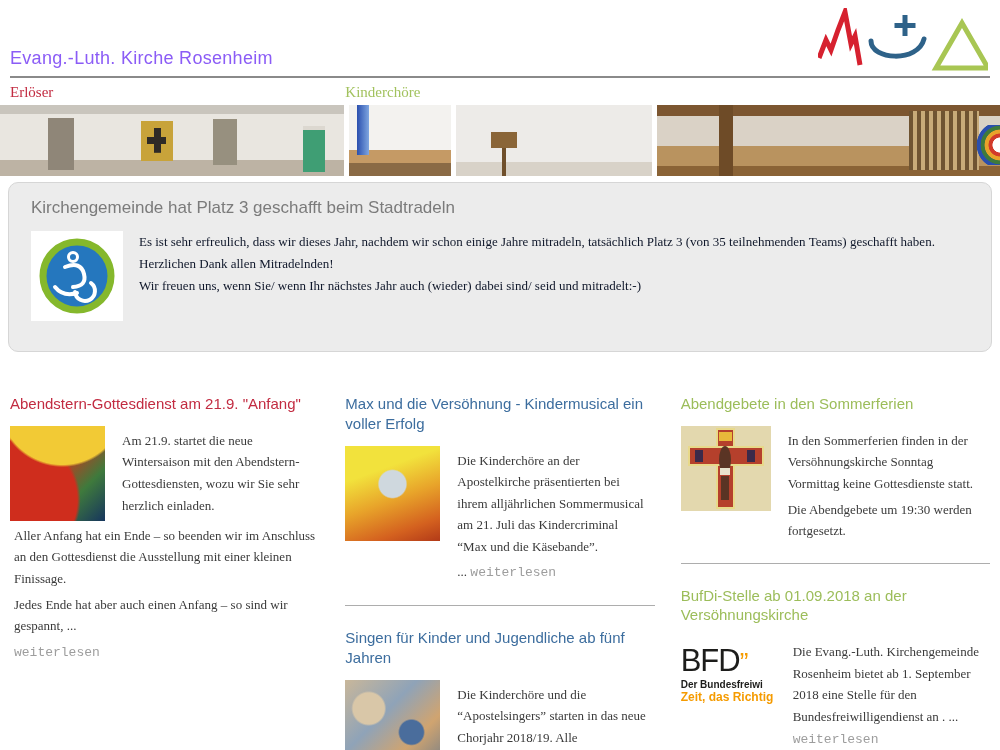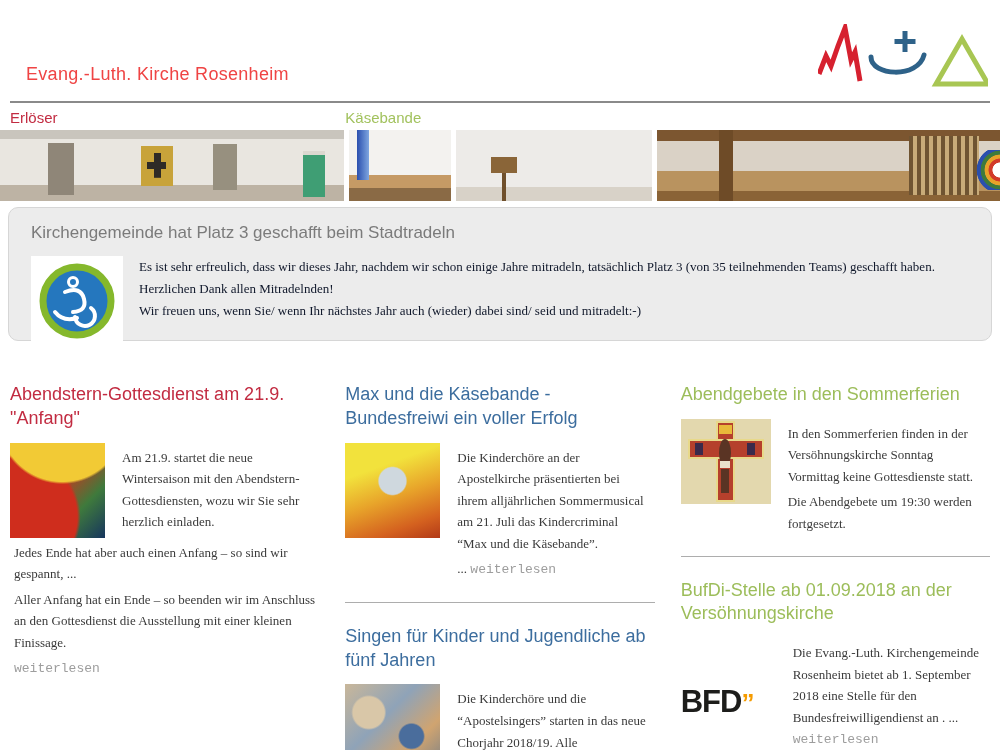--- a/index.html
+++ b/index.html
@@ -3,24 +3,24 @@
 <meta charset="utf-8">
 <style>
   html,body{margin:0;padding:0;}
   body{
     width:1000px;height:750px;overflow:hidden;position:relative;
     background:#ffffff;font-family:"Liberation Sans",sans-serif;
   }
   
   .header{position:relative;padding:0 10px;}
   .logo-svg{position:absolute;right:12px;top:8px;width:170px;height:64px;}
-  .site-title{margin:16px;padding-top:48px;font-size:18px;font-weight:normal;color:#ef4444;letter-spacing:.3px;}
+  .site-title{margin:0;padding-top:48px;font-size:18px;font-weight:normal;color:#8b5cf6;letter-spacing:.3px;}
   .rule{border:none;border-top:2px solid #8a8a8a;margin:7px 10px 0;}
   .nav{display:grid;grid-template-columns:1fr 1fr 1fr;column-gap:26px;padding:6px 10px 3px;font-size:15px;}
-  .nav a{text-decoration:none;}
+  .nav a{text-decoration:none;font-family:Liberation Serif, serif;}
   .nav-erloeser{color:#c22b41;}
   .nav-apostel{color:#2e6289;}
   .nav-versoehnung{color:#a2c25e;}
   
   .banner{display:flex;height:71px;margin-top:1px;gap:5px;}
   .bseg{position:relative;overflow:hidden;}
   .bseg1{flex:0 0 344px;background:linear-gradient(180deg,#c9c5bd 0 12%,#e9e6e0 12% 78%,#bdb3a4 78% 100%);}
   .bseg1 .gold{position:absolute;left:41%;top:22%;width:32px;height:40px;background:#c8a33a;
      background-image:linear-gradient(#2e2a26,#2e2a26),linear-gradient(#2e2a26,#2e2a26);
      background-repeat:no-repeat;background-position:center;background-size:7px 62%,60% 7px;}
@@ -33,29 +33,29 @@
   .bseg3 .lectern{position:absolute;left:18%;top:38%;width:26px;height:16px;background:#8a6538;}
   .bseg3 .lectern:after{content:"";position:absolute;left:11px;top:16px;width:4px;height:28px;background:#6f4f2b;}
   .bseg4{flex:1 1 auto;background:linear-gradient(180deg,#7c5630 0 16%,#dad2c6 16% 58%,#b9935f 58% 86%,#8a6336 86% 100%);}
   .bseg4 .pipes{position:absolute;right:6%;top:8%;width:70px;height:84%;
      background:repeating-linear-gradient(90deg,#6f5432 0 4px,#c8ab79 4px 8px);}
   .bseg4 .beam{position:absolute;left:18%;top:0;width:14px;height:100%;background:#6e4b27;}
   .bseg4 .rainbow{position:absolute;right:0;top:28%;width:26px;height:40px;
      background:radial-gradient(circle at 100% 50%,#fff 0 22%,#d23a2a 24% 34%,#e8a22a 36% 46%,#3f7a3c 48% 58%,#2a4fae 60% 70%,transparent 72%);}
   
   .box{margin:6px 8px 16px;background:#ececec;border:1px solid #d6d6d6;border-radius:10px;
-       padding:13px 16px 16px;height:134px;box-sizing:border-box;}
+       padding:13px 16px 16px;height:170px;box-sizing:border-box;}
   .box h2{margin:2px 0 13px 6px;font-size:17px;font-weight:normal;color:#7b7b7b;}
   .box-row{display:flex;margin-left:6px;}
   .stadtradeln-card{flex:none;width:92px;height:90px;background:#ffffff;display:flex;align-items:center;justify-content:center;}
   .box-text{margin-left:16px;font-family:"Liberation Serif",serif;font-size:13px;line-height:1.7;color:#0f172a;}
   .box-text p{margin:0;}
   
   .main{display:grid;grid-template-columns:1fr 1fr 1fr;column-gap:26px;padding:0 10px;margin-top:42px;}
-  .article h3{font-size:18px;line-height:1.32;font-weight:normal;margin:0 0 12px;}
+  .article h3{font-size:15px;line-height:1.32;font-weight:normal;margin:0 0 12px;}
   .c1 h3 a{color:#c22b41;text-decoration:none;}
   .c2 h3 a{color:#3c6d9e;text-decoration:none;}
   .c3 h3 a{color:#9cbd5a;text-decoration:none;}
   .media{display:flex;}
   .thumb{flex:none;width:95px;height:95px;margin-right:13px;}
   .btext{font-family:"Liberation Serif",serif;font-size:13px;line-height:1.66;color:#3a3a3a;}
   .btext p{margin:4px;}
   .below{margin-top:2px;}
   .more{color:#9d9d9d;text-decoration:none;font-family:Liberation Mono, monospace;}
   .more-line{margin-top:3px;}
@@ -67,42 +67,42 @@
      linear-gradient(135deg,#e8b02a 0%,#c8381f 45%,#3f7a3c 72%,#16355e 100%);}
   .thumb-kaesebande{background:
      radial-gradient(circle at 50% 40%, #cfd8de 0 18%, rgba(0,0,0,0) 20%),
      linear-gradient(160deg,#f2e23c 0 28%,#e8a42a 55%,#d4611f 82%,#b23a18 100%);}
   .thumb-kinder{background:
      radial-gradient(circle at 25% 30%, #d9c7a8 0 16%, rgba(0,0,0,0) 18%),
      radial-gradient(circle at 70% 55%, #4a6d9c 0 14%, rgba(0,0,0,0) 16%),
      linear-gradient(135deg,#c9b79a,#8fa3b8 38%,#d0a470 68%,#6b7a8a 100%);}
   .thumb-kreuz{width:90px;height:85px;margin-right:13px;flex:none;}
   .bfd-card{flex:none;width:95px;height:76px;margin-right:13px;overflow:hidden;background:#fff;padding-top:8px;box-sizing:border-box;}
-  .bfd-big{font-size:31px;font-weight:bold;color:#1d1d1b;letter-spacing:-1px;line-height:1;white-space:nowrap;margin-top:40px;}
+  .bfd-big{font-size:31px;font-weight:normal;color:#1d1d1b;letter-spacing:-1px;line-height:1;white-space:nowrap;}
   .bfd-mark{color:#f59b00;font-size:26px;}
   .bfd-l1{font-size:10px;font-weight:bold;color:#1d1d1b;white-space:nowrap;margin-top:3px;}
   .bfd-l2{font-size:12px;font-weight:bold;color:#f59b00;white-space:nowrap;}
 </style>
 </head>
 <body>
 
 <div class="header">
   <svg class="logo-svg" viewBox="0 0 170 64">
     <polyline points="1,50 8,32 13,42 20,22 27,4 33,36 37,28 42,57" fill="none" stroke="#d6212f" stroke-width="5"></polyline>
     <path d="M53,33 C53,52 100,55 106,31" fill="none" stroke="#2e6289" stroke-width="5" stroke-linecap="round"></path>
     <path d="M87,7 v21 M76.5,17.5 h21" fill="none" stroke="#2e6289" stroke-width="5"></path>
     <path d="M118,60 L144,15 L170,60 Z" fill="none" stroke="#a8c653" stroke-width="5"></path>
   </svg>
   <h1 class="site-title">Evang.-Luth. Kirche Rosenheim</h1>
 </div>
 <hr class="rule">
 
 <div class="nav">
   <a href="#" class="nav-erloeser">Erlöser</a>
-  <a href="#" class="nav-versoehnung">Käsebande</a>
+  <a href="#" class="nav-versoehnung">Kinderchöre</a>
 </div>
 
 <div class="banner">
   <div class="bseg bseg1">
     <div class="relief"></div>
     <div class="gold"></div>
     <div class="relief2"></div>
     <div class="board"></div>
   </div>
   <div class="bseg bseg2">
@@ -142,31 +142,31 @@
   <div class="col c1">
     <div class="article">
       <h3><a href="#">Abendstern-Gottesdienst am 21.9. "Anfang"</a></h3>
       <div class="media">
         <div class="thumb thumb-abendstern"></div>
         <div class="btext">
           <p>Am 21.9. startet die neue Wintersaison mit den Abendstern-Gottesdiensten, wozu wir Sie sehr herzlich einladen.</p>
         </div>
       </div>
       <div class="btext below">
+        <p>Aller Anfang hat ein Ende – so beenden wir im Anschluss an den Gottesdienst die Ausstellung mit einer kleinen Finissage.</p>
         <p>Jedes Ende hat aber auch einen Anfang – so sind wir gespannt, ...</p>
-        <p>Aller Anfang hat ein Ende – so beenden wir im Anschluss an den Gottesdienst die Ausstellung mit einer kleinen Finissage.</p>
         <p class="more-line"><a href="#" class="more">weiterlesen</a></p>
       </div>
     </div>
 
   </div>
 
   <div class="col c2">
     <div class="article">
-      <h3><a href="#">Max und die Käsebande - Bundesfreiwi ein voller Erfolg</a></h3>
+      <h3><a href="#">Max und die Versöhnung - Kindermusical ein voller Erfolg</a></h3>
       <div class="media">
         <div class="thumb thumb-kaesebande"></div>
         <div class="btext">
           <p><span>Die Kinderchöre an der Apostelkirche präsentierten bei ihrem alljährlichen Sommermusical am 21. Juli das Kindercriminal “Max und die Käsebande”.</span></p>
           <p class="more-line"><span>...</span>
              <a href="#" class="more">weiterlesen</a></p>
         </div>
       </div>
     </div>
     <hr class="divider">

